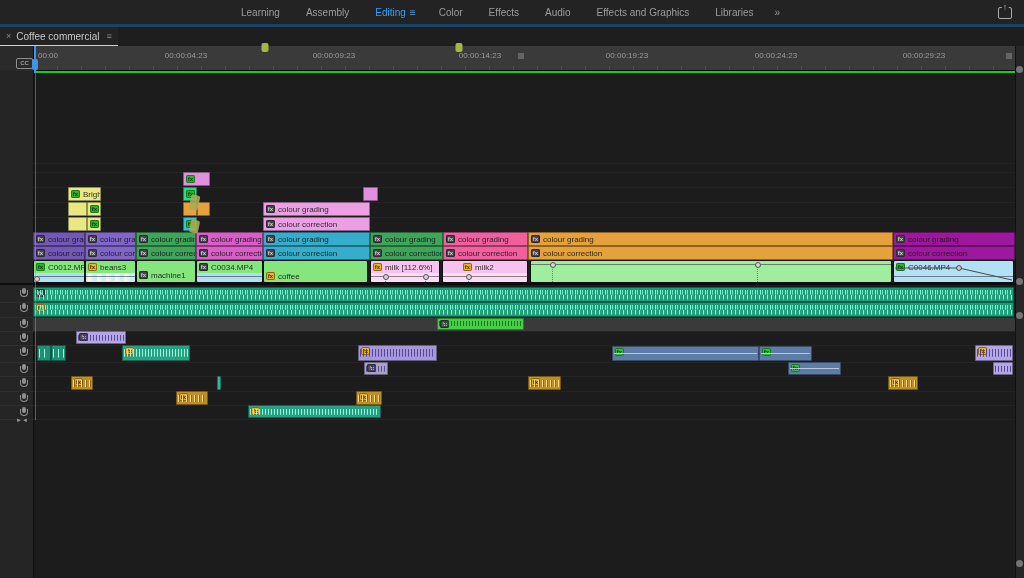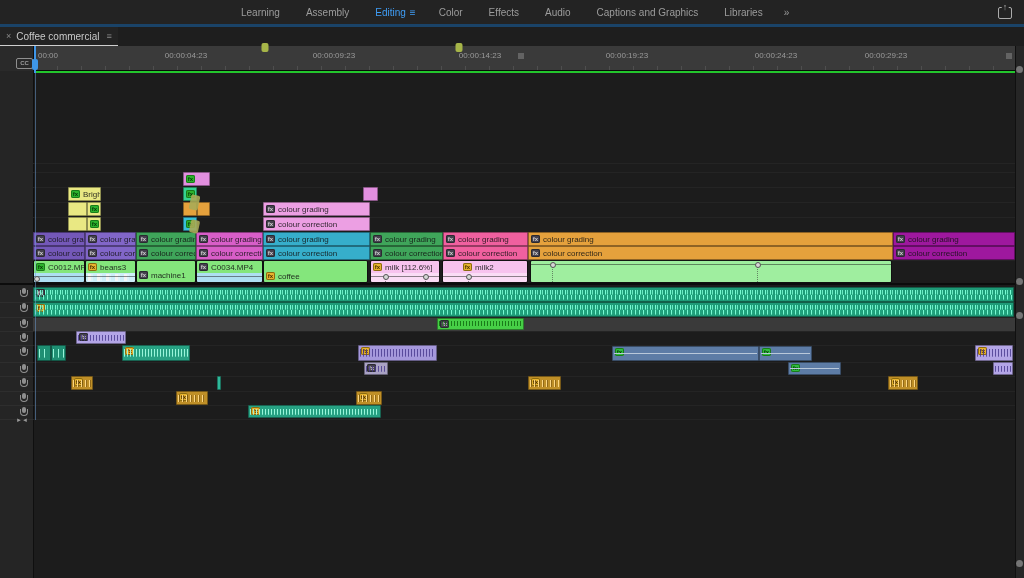--- a/index.html
+++ b/index.html
@@ -93,21 +93,21 @@
 
   <div class="topbar">
     <div class="wtabs">
         <div class="wtab">Learning</div>
         <div class="wtab">Assembly</div>
         <div class="wtab active">Editing</div>
         <span class="wtab-menu">≡</span>
         <div class="wtab">Color</div>
         <div class="wtab">Effects</div>
         <div class="wtab">Audio</div>
-        <div class="wtab">Captions and Graphics</div>
+        <div class="wtab">Effects and Graphics</div>
         <div class="wtab">Libraries</div>
         <div class="wtab overflow">»</div>
       </div>
     <div class="share">
       <span>↑</span>
     </div>
   </div>
   <div class="focusline"></div>
 
   <div class="seqbar">
@@ -120,21 +120,21 @@
 
   <div class="zone" style="left:0;top:46px;width:33px;height:532px;background:#252525;"></div>
   <div class="zone" style="left:33px;top:46px;width:982px;height:532px;background:#1c1c1c;"></div>
   <div class="ruler">
       <span class="tick-label left" style="left: 5px;">00:00</span>
       <span class="tick-label" style="left: 153px;">00:00:04:23</span>
       <span class="tick-label" style="left: 301px;">00:00:09:23</span>
       <span class="tick-label" style="left: 447px;">00:00:14:23</span>
       <span class="tick-label" style="left: 594px;">00:00:19:23</span>
       <span class="tick-label" style="left: 743px;">00:00:24:23</span>
-      <span class="tick-label" style="left: 853px;">00:00:29:23</span>
+      <span class="tick-label" style="left: 891px;">00:00:29:23</span>
       <div class="seq-marker" style="left: 232px;"></div>
       <div class="seq-marker" style="left: 426px;"></div>
       <div class="gray-mark" style="left: 485px;"></div>
       <div class="gray-mark" style="left: 973px;"></div>
     </div>
   <div class="zone" style="left:0;top:46px;width:33px;height:25px;background:#2a2a2a;"></div>
   <div class="zone" style="left:33px;top:70px;width:982px;height:1px;background:#0a0a0a;"></div>
   <div class="zone" style="left:33px;top:71px;width:982px;height:2px;background:#23c52c;"></div>
   <div class="zone" style="left:33px;top:46px;width:1px;height:532px;background:#0f0f0f;"></div>
   <div class="zone" style="left:0;top:283px;width:1024px;height:2px;background:#0c0c0c;"></div>
@@ -349,20 +349,33 @@
       </div>
       <div class="vclip" style="left: 530px; top: 260px; width: 362px; height: 23px;">
         <div class="vbody" style="background: rgb(159, 238, 159);">
           <div class="rubber"></div>
           <div class="kfdot" style="left: 19px;"></div>
           <div class="kfline" style="left: 21px;"></div>
           <div class="kfdot" style="left: 224px;"></div>
           <div class="kfline" style="left: 226px;"></div>
         </div>
       </div>
+      <div class="vclip" style="left: 893px; top: 260px; width: 121px; height: 23px;">
+        <div class="vbar" style="background: rgb(178, 224, 245); height: 12px;">
+          <span class="fxb green">fx</span>
+          <span class="clbl">C0046.MP4</span>
+        </div>
+        <div class="vbody" style="background: rgb(178, 224, 245);">
+          <div class="rubber"></div>
+        </div>
+        <svg width="121" height="23" style="position: absolute; left: 0px; top: 0px; pointer-events: none; z-index: 3;">
+          <polyline points="1,7 65,7 118,19" fill="none" stroke="#4a4a4a" stroke-width="1"></polyline>
+          <circle cx="65" cy="7" r="2.4" fill="#cfcfcf" stroke="#444"></circle>
+        </svg>
+      </div>
       <div class="tclip" style="left: 33px; top: 287px; width: 981px; height: 15px; background: rgb(30, 154, 119);">
         <span class="fxb dim" style="align-self: flex-start; margin-top: 1px;">fx</span>
         <div class="wave wave-teal"></div>
       </div>
       <div class="tclip" style="left: 33px; top: 302px; width: 981px; height: 15px; background: rgb(30, 154, 119);">
         <span class="fxb yellow" style="align-self: flex-start; margin-top: 1px;">fx</span>
         <div class="wave wave-teal"></div>
       </div>
       <div class="tclip" style="left: 437px; top: 318px; width: 87px; height: 12px; background: rgb(70, 207, 70);">
         <span class="fxb dim" style="align-self: flex-start; margin-top: 1px;">fx</span>

